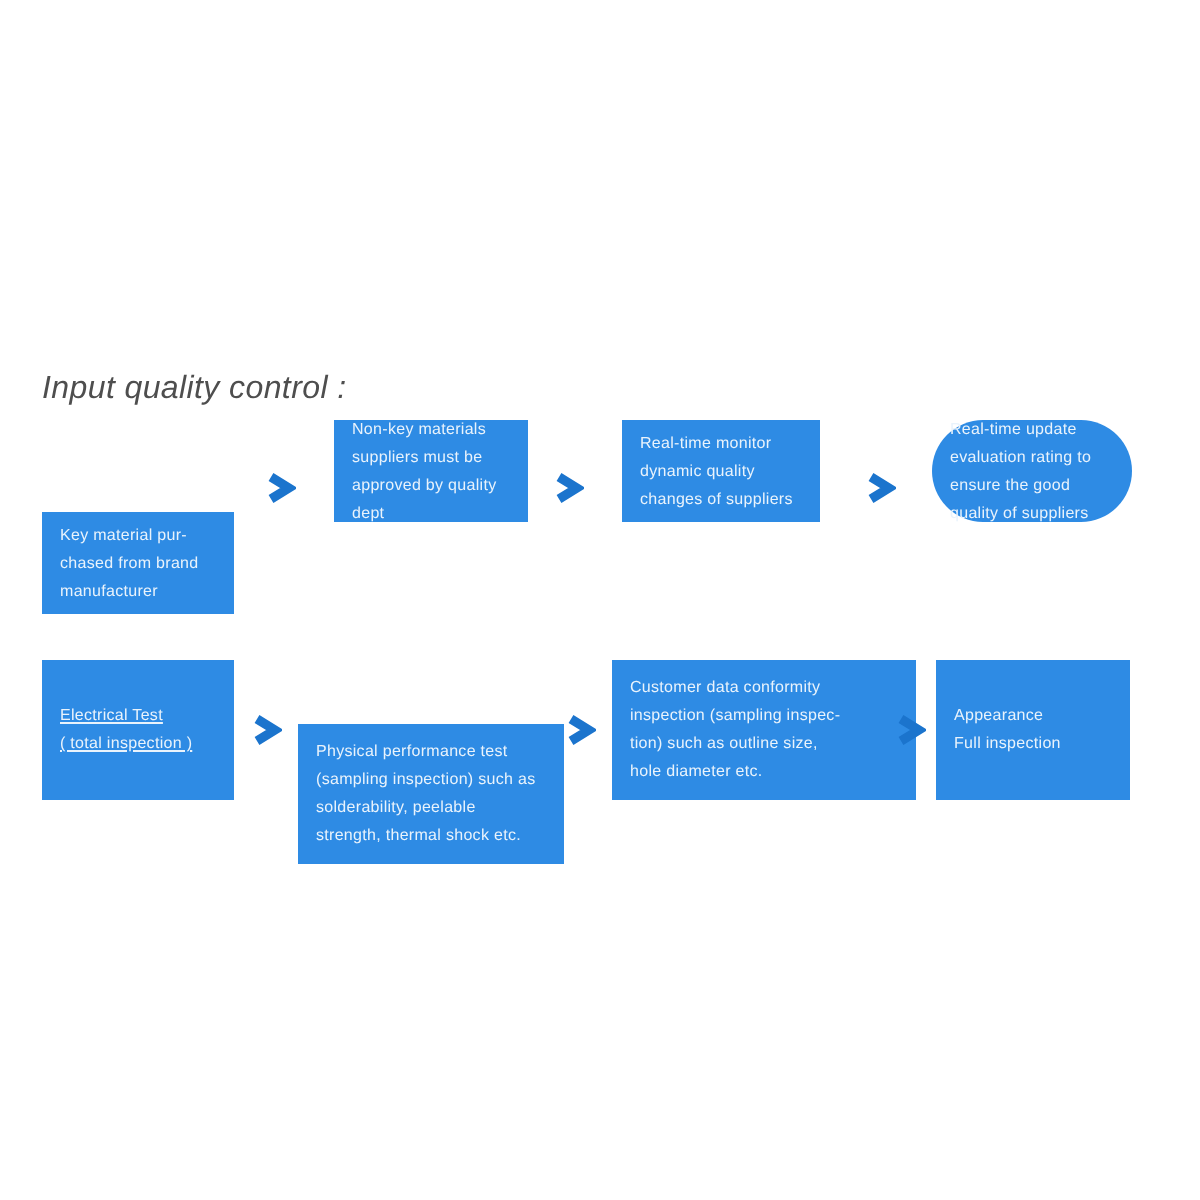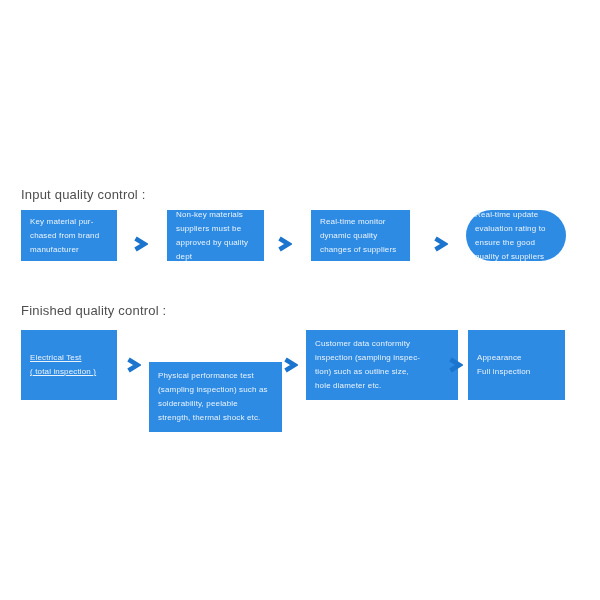--- a/index.html
+++ b/index.html
@@ -1,35 +1,35 @@
 <!DOCTYPE html>
 <html style="--page-bg: #ffffff; --box-fill: #2E8BE4; --arrow: #1B74CD; --heading-text: #4E4E4E; --box-text: #E9F3FC;"><head>
 <meta charset="utf-8">
 <style>
   html,body{margin:0;padding:0;background:#fff;}
   .canvas{
     position:relative;width:600px;height:600px;background:var(--page-bg,#fff);
     font-family:"Liberation Sans", sans-serif;overflow:hidden;
   }
   .heading{
-    position:absolute;left:21px;font-size:13px;line-height:13px;
-    color:var(--heading-text,#4e4e4e);letter-spacing:0.2px;
+    position:absolute;left:21px;font-size:16px;line-height:13px;
+    color:var(--heading-text,#4e4e4e);letter-spacing:0.2px;font-style:italic;
   }
   .heading.h1{top:188px;}
   .heading.h2{top:304px;}
   .box{
     position:absolute;background:var(--box-fill,#2e8be4);
     color:var(--box-text,#e9f3fc);
     font-size:8px;line-height:14px;letter-spacing:0.15px;
     white-space:pre-line;display:flex;align-items:center;
     padding:0 6px 0 9px;box-sizing:border-box;
   }
   .r1{top:210px;height:51px;}
   .r2{top:330px;height:70px;}
-  .b1a{left:21px;width:96px;}
+  .b1a{left:21px;width:96px;margin-top:46px;}
   .b1b{left:167px;width:97px;}
   .b1c{left:311px;width:99px;}
   .b1d{left:466px;width:100px;border-radius:30px;}
   .b2a{left:21px;width:96px;text-decoration:underline;}
   .b2b{left:149px;width:133px;margin-top:32px;}
   .b2c{left:306px;width:152px;}
   .b2d{left:468px;width:97px;}
   .arrow{position:absolute;width:15px;height:16px;}
   .arrow svg{display:block;}
   .ar1{top:236px;}
@@ -72,21 +72,20 @@
   <span class="arrow ar1 a3">
     <svg width="15" height="16" viewBox="0 0 15 16">
         <path class="chev" d="M2.5 2.5 L11.5 8 L2.5 13.5"></path>
       </svg>
   </span>
   <div class="box r1 b1d">Real-time update
 evaluation rating to
 ensure the good
 quality of suppliers</div>
 
-  <div class="heading h2">Finished quality control :</div>
 
   <div class="box r2 b2a">Electrical Test
 ( total inspection )</div>
   <span class="arrow ar2 a4">
     <svg width="15" height="16" viewBox="0 0 15 16">
         <path class="chev" d="M2.5 2.5 L11.5 8 L2.5 13.5"></path>
       </svg>
   </span>
   <div class="box r2 b2b">Physical performance test
 (sampling inspection) such as

